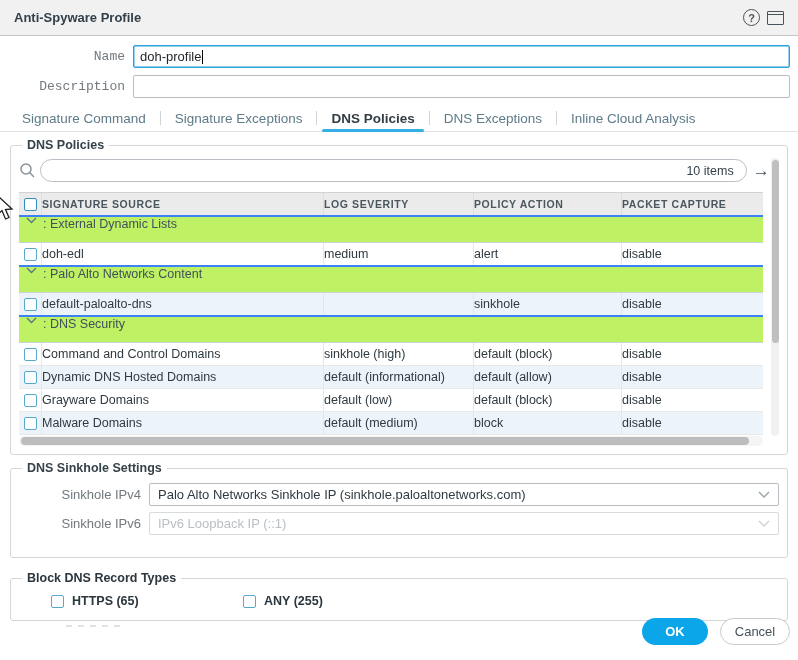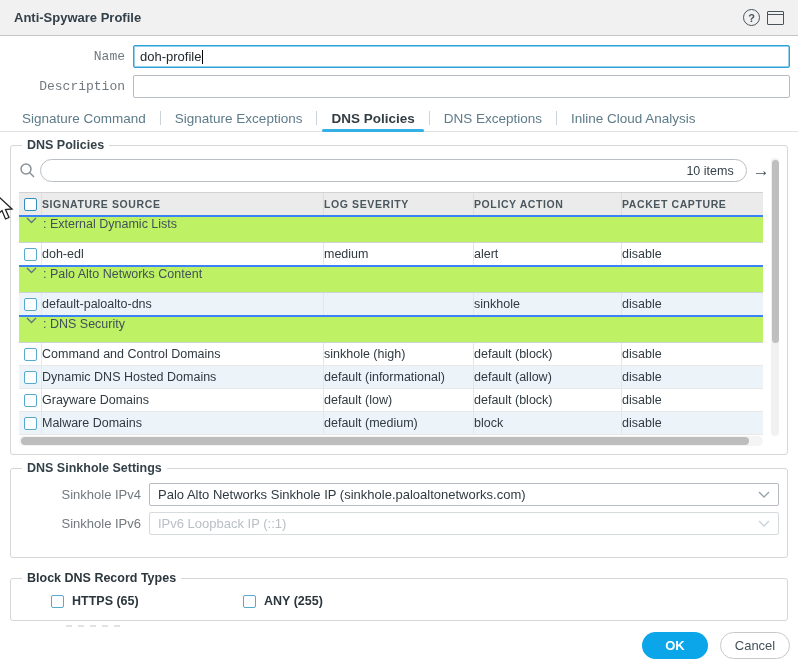--- a/index.html
+++ b/index.html
@@ -90,21 +90,21 @@
   .select .sel-chev { display:flex; }
   
   .block-fieldset { margin-top:20px; }
   .block-row { display:flex; padding:15px 0 12px 40px; }
   .block-item { display:flex; align-items:center; width:192px; }
   .block-item .lbl { margin-left:8px; font-size:12.5px; font-weight:bold; color:#2b363d; }
   
   .clip-artifact { height:2px; width:56px; margin:4px 0 0 66px;
     background:repeating-linear-gradient(90deg,#e2e2e2 0 6px,transparent 6px 12px); }
   
-  .footer { position:absolute; right:8px; bottom:1px; display:flex; gap:12px; }
+  .footer { position:absolute; right:8px; bottom:15px; display:flex; gap:12px; }
   .btn { height:27px; border-radius:14px; font-size:13px; display:flex; align-items:center; justify-content:center; cursor:pointer; font-family:inherit; }
   .btn.ok { width:66px; background:#0ba6e9; color:#fff; font-weight:bold; border:none; }
   .btn.cancel { width:70px; background:#fff; color:#44525a; border:1px solid #c9c9c9; }
   
   .mouse-cursor { position:absolute; left:-7px; top:193px; pointer-events:none; }
 </style>
 </head>
 <body>
 
 <div class="titlebar">

